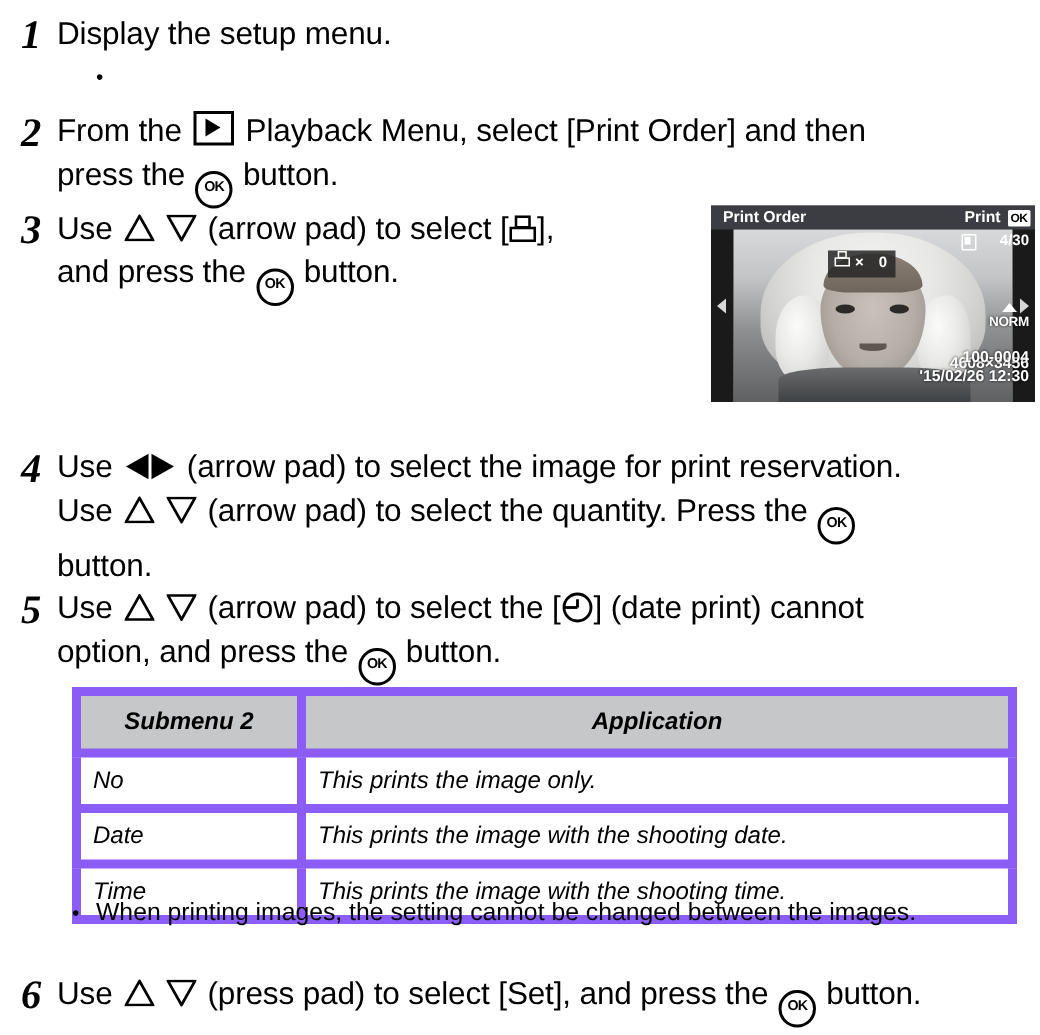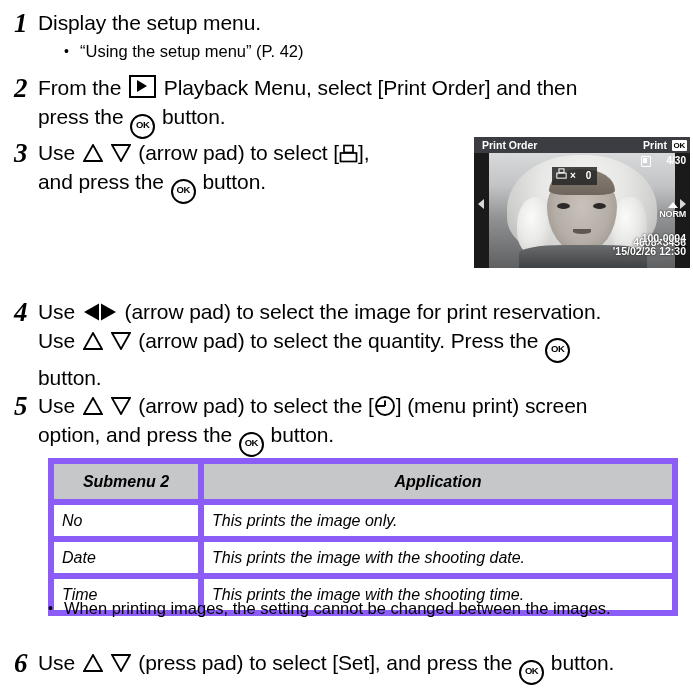--- a/index.html
+++ b/index.html
@@ -352,21 +352,20 @@
 
   <div class="step" style="left:8px; top:8px; width:620px;">
     <div class="step-num">1</div>
     <div class="step-body">
       <span>Display the setup menu.</span>
     </div>
   </div>
 
   <div class="bullet-line" style="left:64px; top:40px; width:420px;">
     <span class="bullet-dot">•</span>
-    <span>“Using the setup menu” (P. 42)</span>
   </div>
 
   <div class="step" style="left:8px; top:73px; width:668px;">
     <div class="step-num">2</div>
     <div class="step-body">
       <span>From the</span>
       <span class="ico ico-play"></span>
       <span>Playback Menu, select [Print Order] and then</span><br>
       <span>press the</span>
       <span class="ico ico-ok">OK</span>
@@ -491,21 +490,21 @@
         <svg viewBox="0 0 20 18" width="20" height="18" aria-hidden="true">
           <polygon points="1,1 19,1 10,17" fill="none" stroke="#000" stroke-width="1.8"></polygon>
         </svg>
       </span>
       <span>(arrow pad) to select the [</span><span class="ico ico-dateprint">
         <svg viewBox="0 0 22 22" width="22" height="22" aria-hidden="true">
           <circle cx="11" cy="11" r="9" fill="none" stroke="#000" stroke-width="1.9"></circle>
           <line x1="11" y1="11" x2="11" y2="5.5" stroke="#000" stroke-width="1.9"></line>
           <line x1="11" y1="11" x2="2.5" y2="11" stroke="#000" stroke-width="1.9"></line>
         </svg>
-      </span><span>] (menu print) screen</span><br>
+      </span><span>] (date print) cannot</span><br>
       <span>option, and press the</span>
       <span class="ico ico-ok">OK</span>
       <span>button.</span>
     </div>
   </div>
 
   <table class="tbl">
     <thead>
       <tr>
         <th class="c1">Submenu 2</th>

